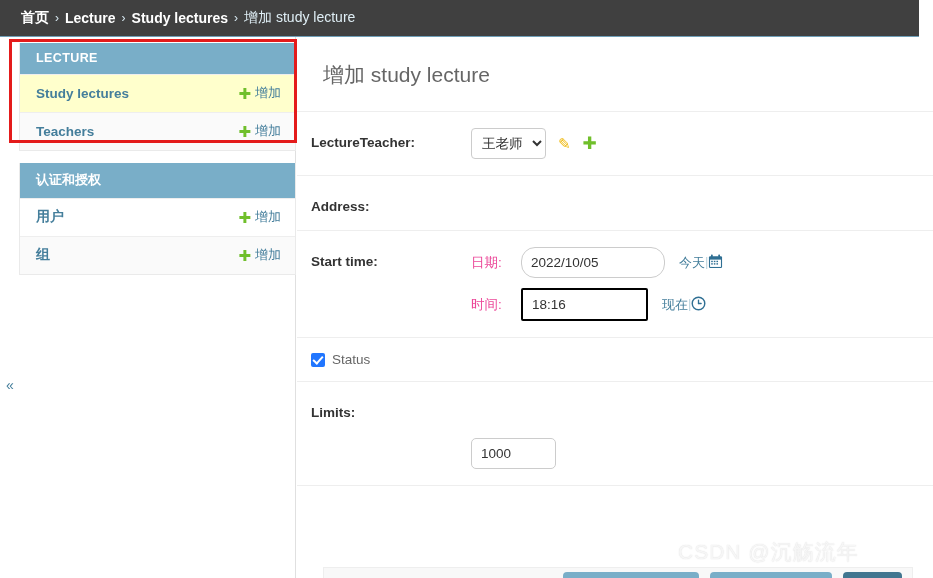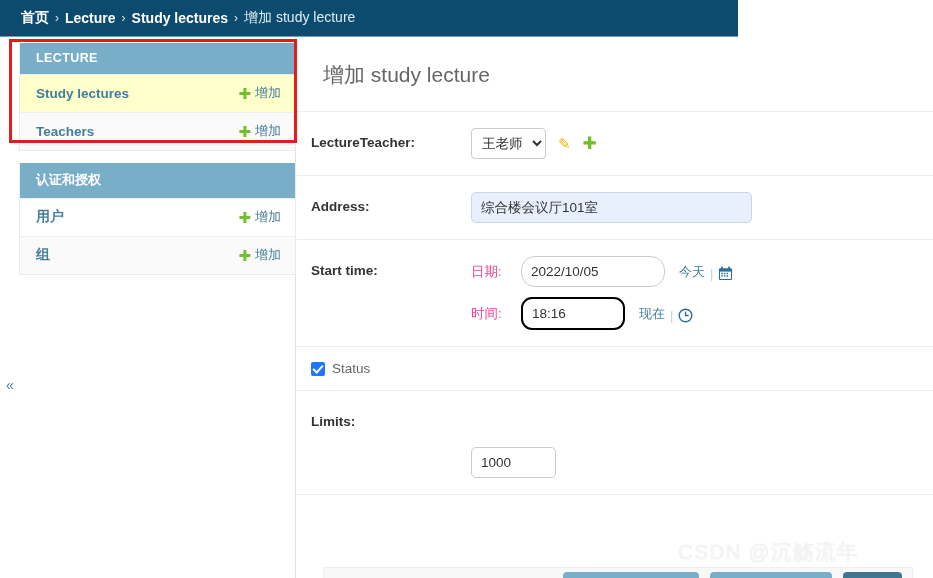--- a/index.html
+++ b/index.html
@@ -10,22 +10,22 @@
     background: #ffffff;
     font-family: "Liberation Sans", "DejaVu Sans", sans-serif;
     font-size: 13px;
     color: #333;
   }
   #root { position: relative; width: 933px; height: 578px; background:#fff; }
 
   
   .breadcrumbs {
     position: absolute; left: 0; top: 0;
-    width: 738px; height: 37px;
-    background: #0c4a6e;
+    width: 919px; height: 37px;
+    background: #404040;
     color: #ffffff;
     display: flex; align-items: center;
     padding-left: 21px;
     font-size: 14px;
     border-bottom: 1px solid #6f9fb8;
   }
   .bc-link { color: #ffffff; font-weight: bold; text-decoration: none; white-space: nowrap; }
   .bc-sep { color: #d7e8f1; margin: 0 6px; font-size: 12px; }
   .bc-current { color: #dfeef5; font-weight: normal; white-space: nowrap; }
 
@@ -132,28 +132,28 @@
   input.ui-text {
     font-family: inherit; font-size: 13.5px; color: #333;
     padding: 7px 9px;
     border: 1px solid #cccccc; border-radius: 5px;
     background: #ffffff;
     outline: none;
   }
   #name-input { width: 281px; }
   #address-input { width: 281px; background: #e8f0fe; border-color: #c9d6ea; }
   #date-input { width: 144px; border-radius: 14px; }
-  #time-input { width: 104px; border: 2px solid #000000; border-radius: 11px; }
+  #time-input { width: 127px; border: 2px solid #000000; border-radius: 2px; }
   #limits-input { width: 85px; margin-top: 40px; }
 
   .datetime-block { display: flex; flex-direction: column; gap: 10px; }
   .datetime-line { display: flex; align-items: center; }
   .dt-label { width: 50px; font-size: 13.5px; color: #ec4899; font-weight: normal; }
   .dt-shortcut {
-    margin-left: 14px; display: flex; align-items: flex-end; gap: 5px;
+    margin-left: 14px; display: flex; align-items: flex-start; 
     color: #447e9b; font-size: 13px; white-space: nowrap;
   }
   .dt-shortcut .pipe { color: #bcd3de; }
   .dt-icon svg { display: block; }
 
   .checkbox-row { display: flex; align-items: center; padding: 14px 4px 14px 14px; border-bottom: 1px solid #eeeeee; }
   .cb-box {
     width: 14px; height: 14px; border-radius: 2px;
     background: #2176ff; position: relative; margin-right: 7px;
     flex: 0 0 14px;
@@ -272,23 +272,20 @@
             <option>王老师</option>
           </select>
           <span class="icon-btn pencil-ico">✎</span>
           <span class="icon-btn plus-green">✚</span>
         </div>
       </div>
 
 
       <div class="form-row">
         <div class="label">Address:</div>
-        <div class="field-area">
-          <input id="address-input" class="ui-text" type="text" value="综合楼会议厅101室" style="">
-        </div>
       </div>
 
       <div class="form-row">
         <div class="label">Start time:</div>
         <div class="field-area">
           <div class="datetime-block">
 
             <div class="datetime-line">
               <span class="dt-label">日期:</span>
               <input id="date-input" class="ui-text" type="text" value="2022/10/05" style="">

